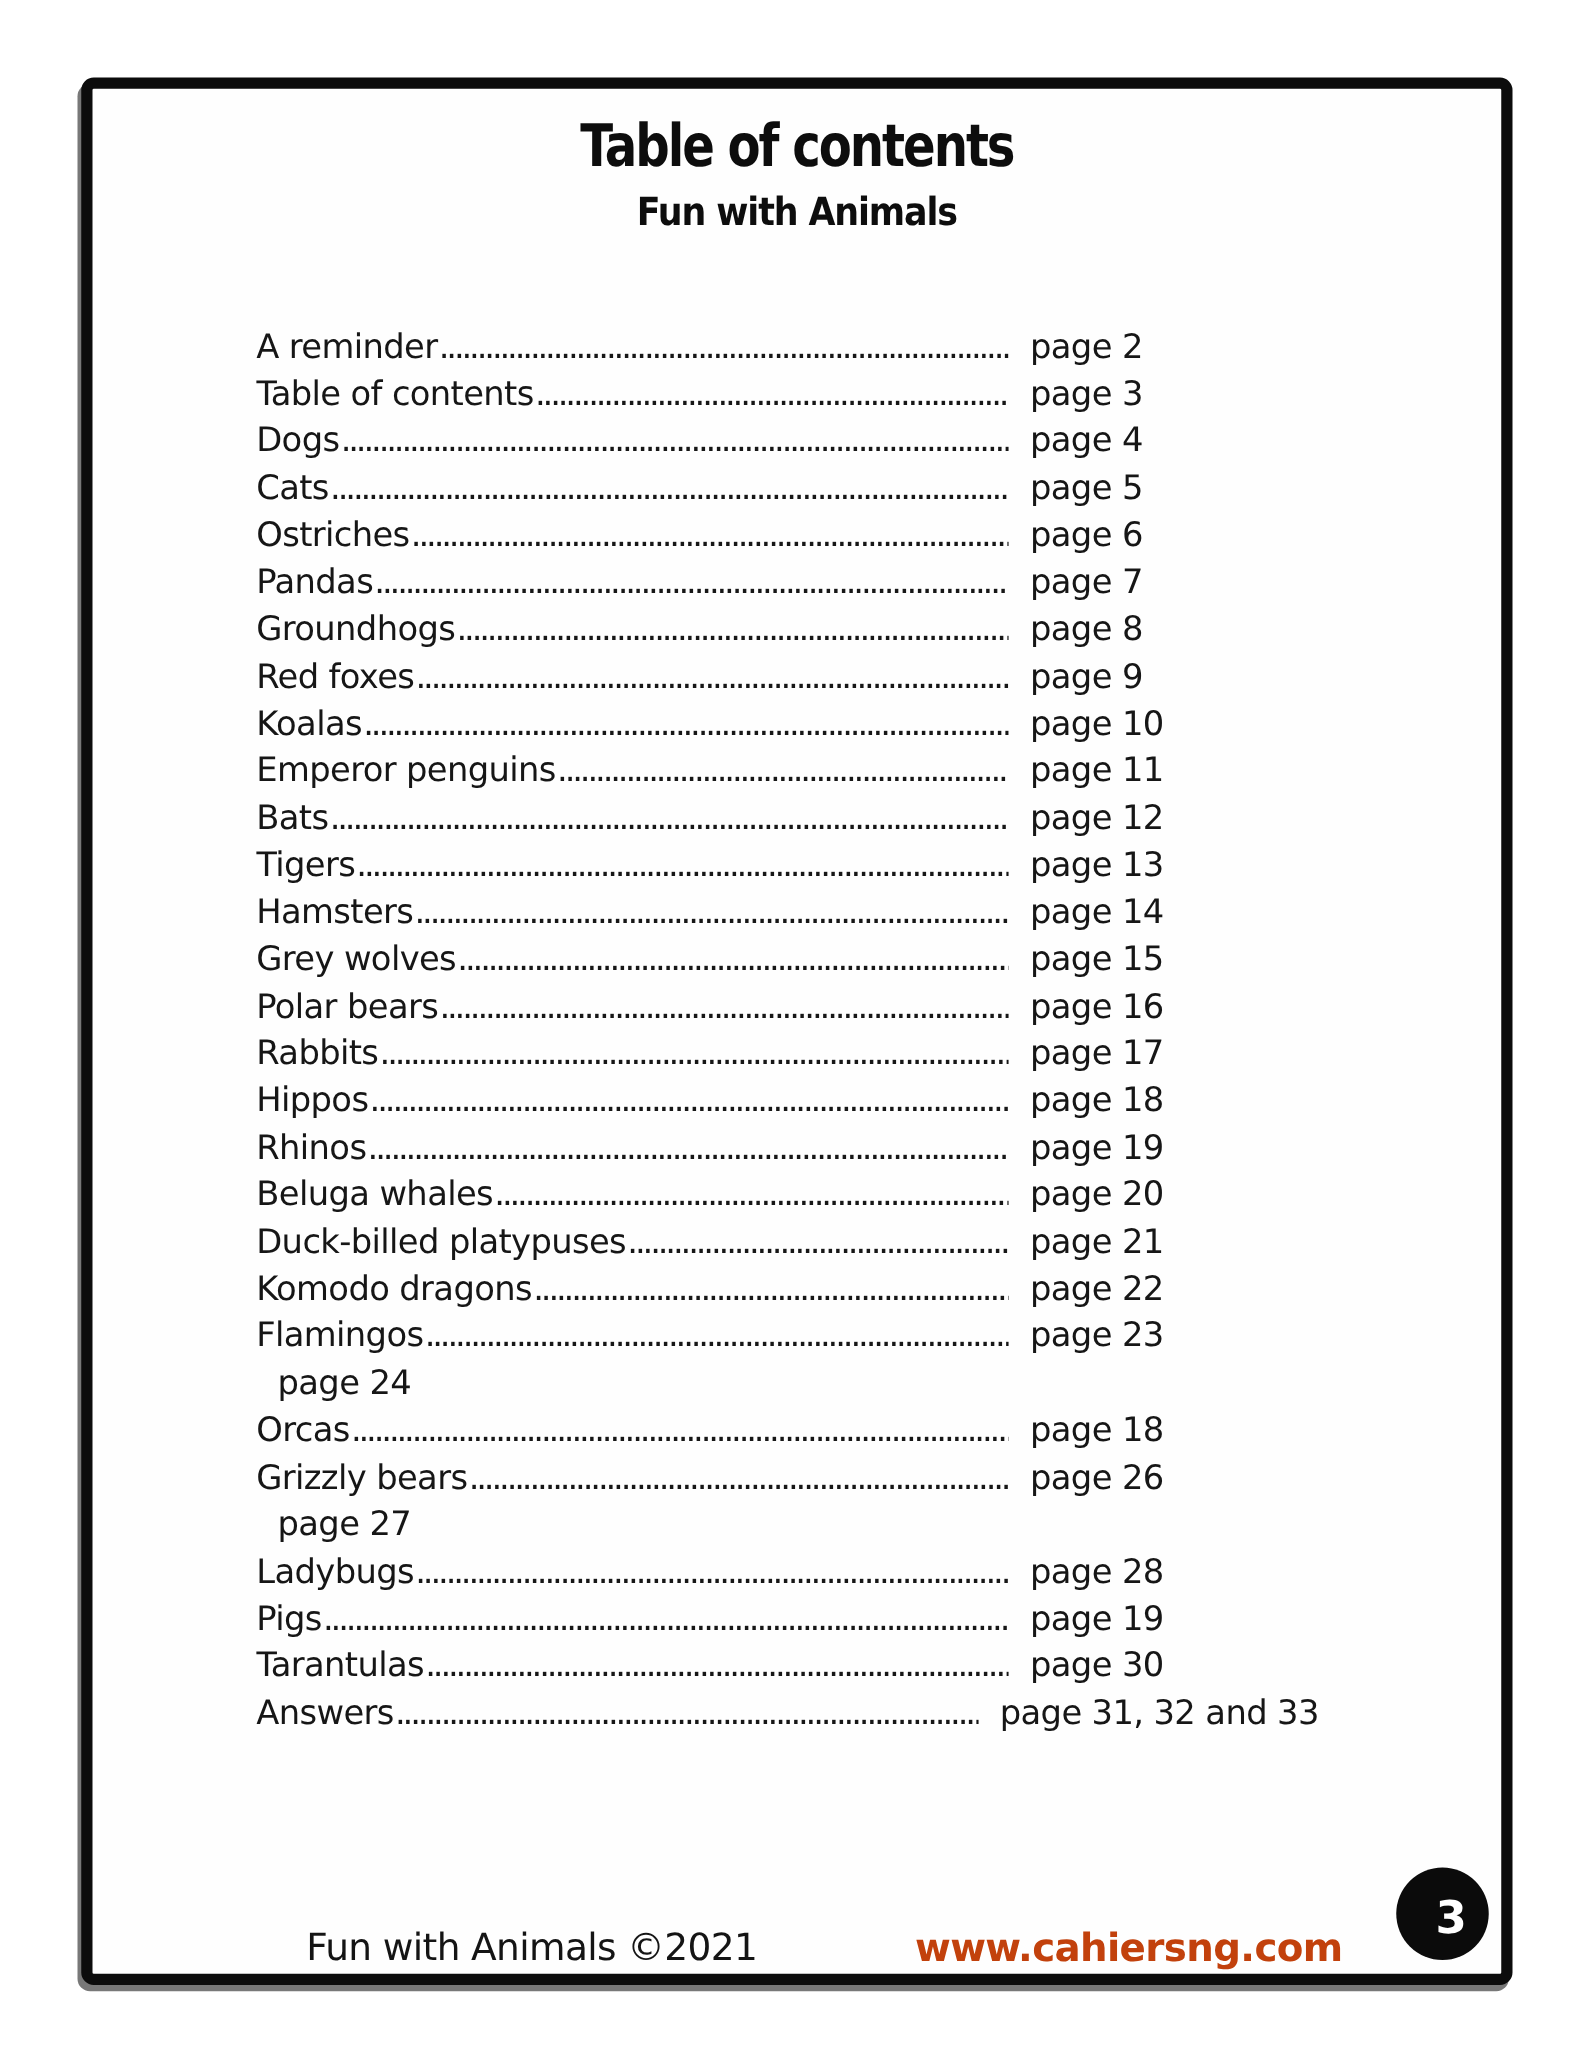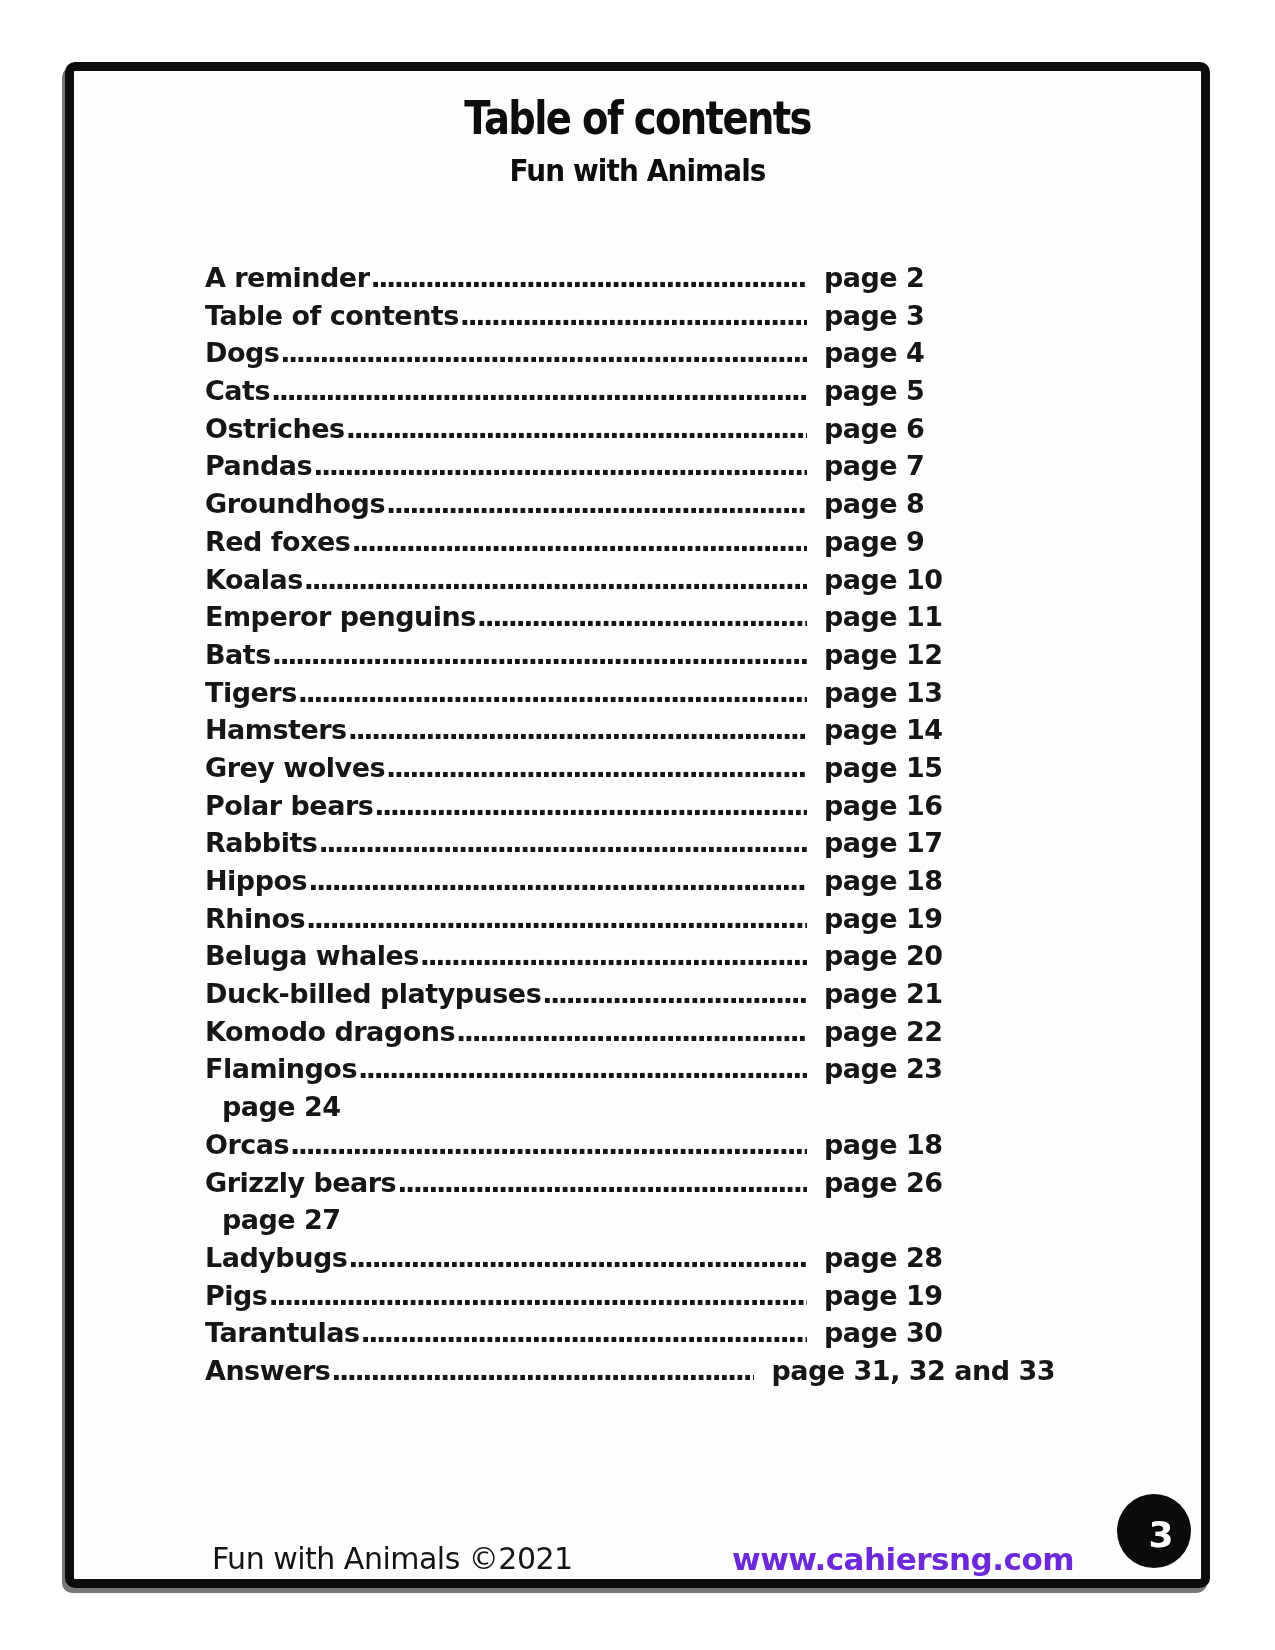--- a/index.html
+++ b/index.html
@@ -46,21 +46,20 @@
     transform: scaleX(0.9);
     transform-origin: 50% 50%;
     color: #0d0d0d;
   }
 
   
   .toc {
     position: absolute;
     left: 205px; top: 262px;
     width: 850px;
-    font-weight: bold;
   }
   .toc-row {
     display: flex;
     align-items: baseline;
     height: 37.7px;
     font-size: 27px;
     white-space: nowrap;
   }
   .toc-leader {
     width: 602px;
@@ -81,21 +80,21 @@
   }
   .toc-page {
     padding-left: 17px;
     flex: 0 0 auto;
     letter-spacing: -0.5px;
   }
 
   
   .footer-copyright {
     position: absolute;
-    left: 212px; top: 1541px;
+    left: 245px; top: 1541px;
     font-size: 30px;
     letter-spacing: -0.5px;
     color: #141414;
   }
   .footer-site {
     position: absolute;
     left: 732px; top: 1541px;
     font-size: 31px;
     font-weight: 700;
     letter-spacing: -0.5px;
@@ -336,17 +335,17 @@
     <div class="toc-row">
       <span class="toc-leader">
         <span class="toc-label">Answers</span>
         <span class="toc-dots"></span>
       </span>
       <span class="toc-page">page 31, 32 and 33</span>
     </div>
   </div>
 
 <div class="footer-copyright">Fun with Animals ©2021</div>
-<div class="footer-site" id="footer-site" style="color: #6d28d9;">www.cahiersng.com</div>
+<div class="footer-site" id="footer-site" style="color: #c2410c;">www.cahiersng.com</div>
 
 <div class="page-badge">
   <span>3</span>
 </div>
 
 </body></html>

